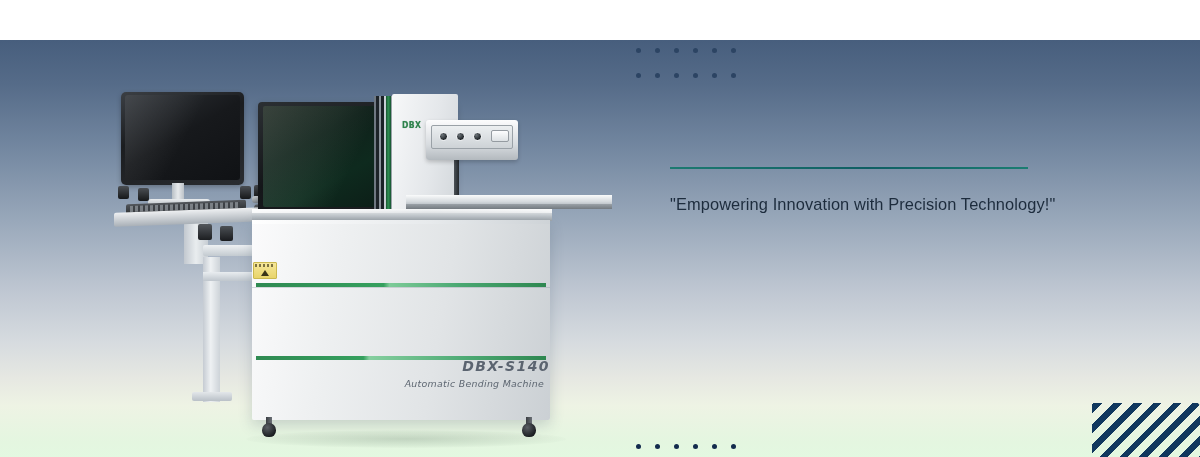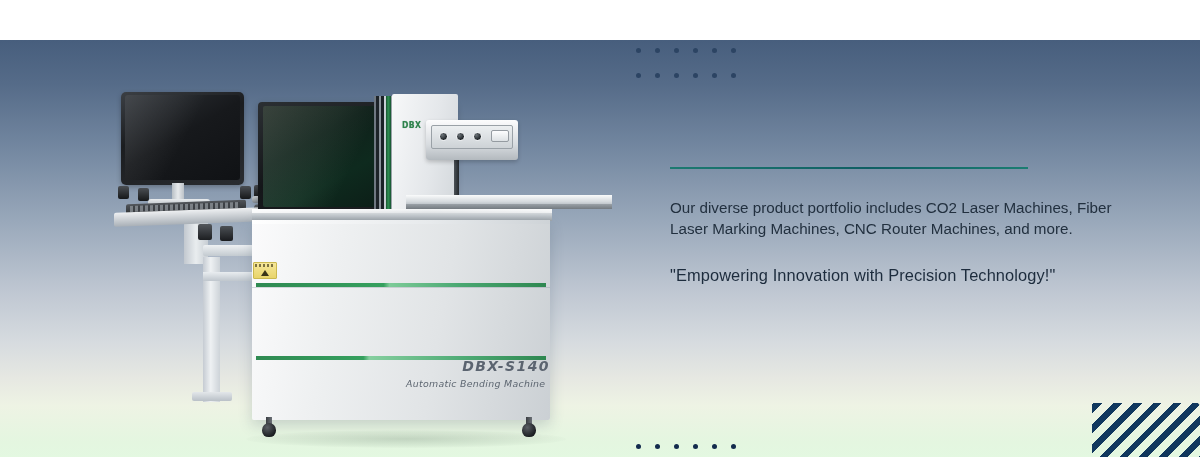--- a/index.html
+++ b/index.html
@@ -358,27 +358,27 @@
   .cab-model {
     left:314px; top:276px; width:130px;
     font-family:"DejaVu Sans", sans-serif;
     font-size:14px; font-weight:bold;
     font-style:italic;
     color:#5b6470;
     letter-spacing:1.4px;
     text-align:right;
   }
   .cab-sub {
-    left:300px; top:296px; width:144px;
+    left:294px; top:296px; width:144px;
     font-family:"DejaVu Sans", sans-serif;
     font-size:9.4px;
     font-style:italic;
     color:#5d6671;
     letter-spacing:0.3px;
-    text-align:left;
+    text-align:right;
   }
   .caster { width:14px; height:20px; top:335px; }
   .caster .c-stem { position:absolute; left:4px; top:0; width:6px; height:7px;
      background:linear-gradient(90deg,#3a3e42,#6b7076); }
   .caster .c-wheel { position:absolute; left:0; top:6px; width:14px; height:14px;
      border-radius:50% 50% 45% 45%;
      background:radial-gradient(circle at 38% 32%, #5a5f64, #1a1d20 72%); }
   .caster.left  { left:156px; }
   .caster.right { left:416px; }
 
@@ -500,17 +500,16 @@
     <div class="caster right">
       <div class="c-stem"></div>
       <div class="c-wheel"></div>
     </div>
 
     <div class="shadow-ellipse"></div>
   </div>
 
   <div id="text-col">
     <div id="title-underline"></div>
-    <p id="body-copy">Our diverse product portfolio includes CO2 Laser Machines, Fiber Laser Marking Machines, CNC Router Machines, and more.</p>
     <p id="tagline">"Empowering Innovation with Precision Technology!"</p>
   </div>
 
 </div>
 
 </body></html>

